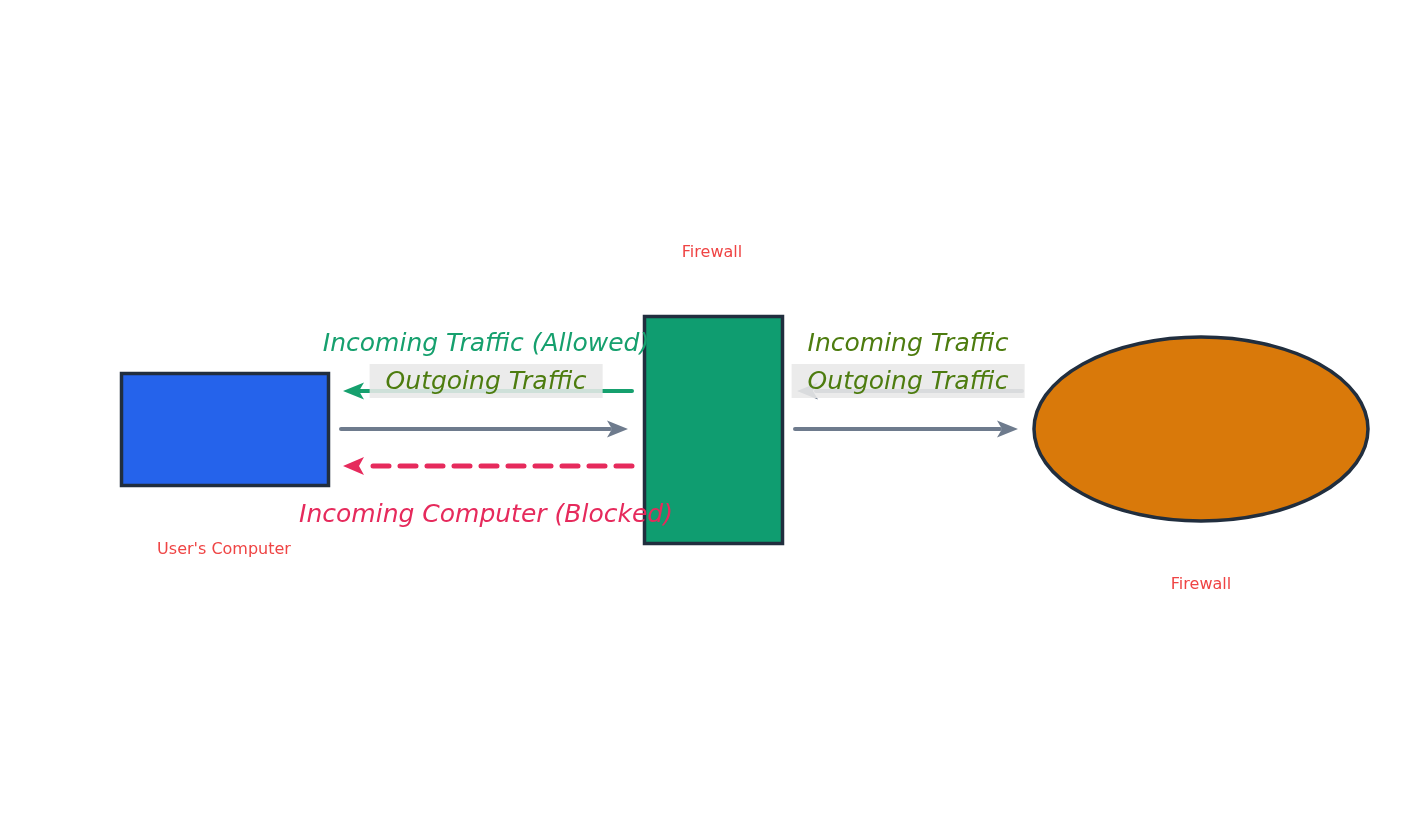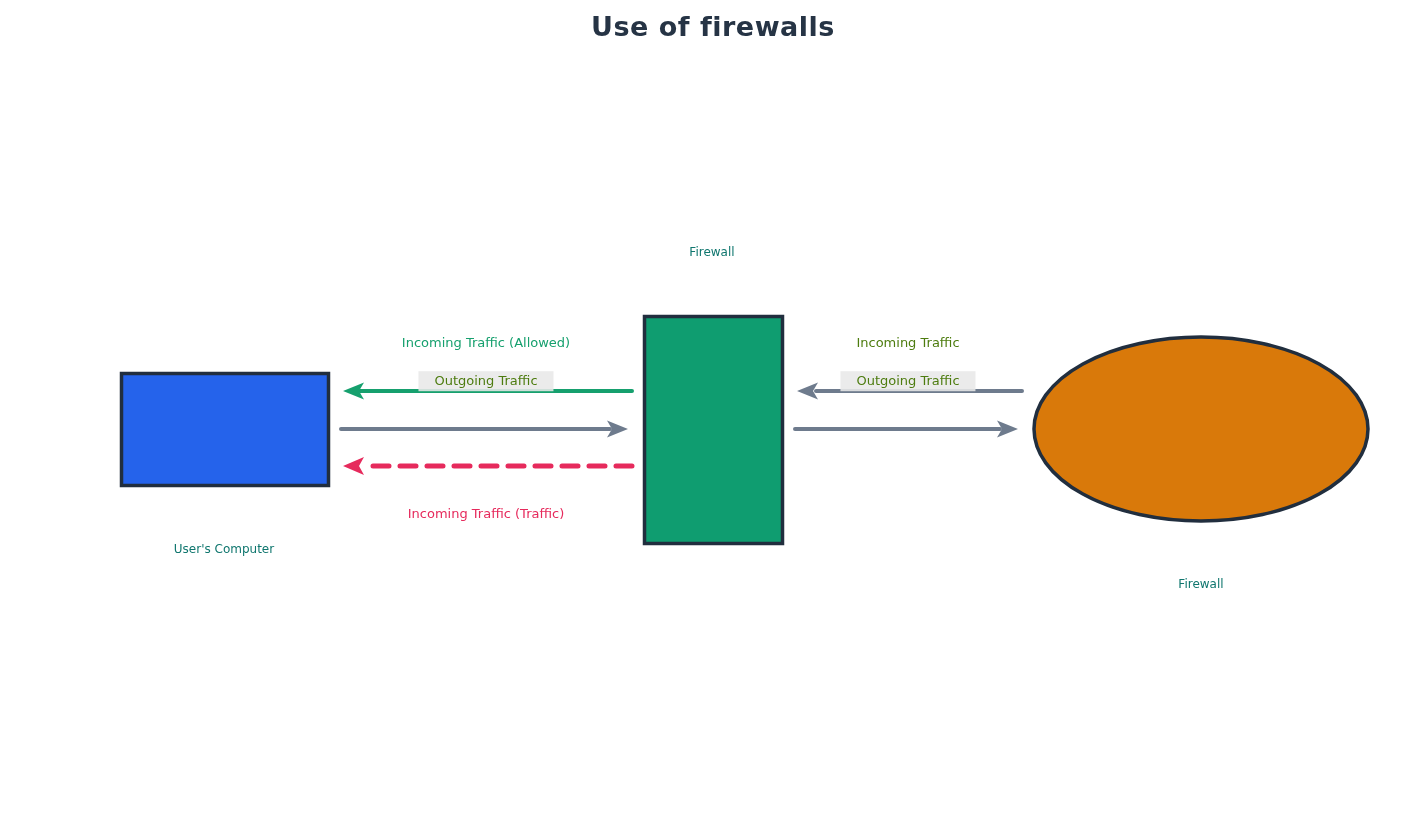--- a/index.html
+++ b/index.html
@@ -26,25 +26,26 @@
     white-space: nowrap;
     line-height: 1.2;
   }
   .title {
     font-size: 27px;
     font-weight: bold;
     color: #263445;
     letter-spacing: 0.5px;
   }
   .node-label {
-    font-size: 12px;
-    color: #0f766e;
+    font-size: 16px;
+    color: #ef4444;
   }
   .edge-label {
-    font-size: 13px;
+    font-size: 25px;
+    font-style: italic;
   }
   .edge-label.gray { color: #4d7c0f; }
   .edge-label.green { color: #16a06e; }
   .edge-label.red { color: #e62a5c; }
   .edge-label.bg {
     background: rgba(232, 232, 232, 0.88);
     padding: 2px 16px;
   }
 </style>
 </head>
@@ -69,31 +70,30 @@
     <line x1="632" y1="466" x2="362" y2="466" stroke="#e62a5c" stroke-width="5" stroke-linecap="round" stroke-dasharray="16 11"></line>
     <polygon points="343,466 364,457 359,466 364,475" fill="#e62a5c"></polygon>
 
     <line x1="1022" y1="391" x2="816" y2="391" stroke="#6e7b8d" stroke-width="4" stroke-linecap="round"></line>
     <polygon points="797,391 818,382.5 813,391 818,399.5" fill="#6e7b8d"></polygon>
 
     <line x1="795" y1="429" x2="1000" y2="429" stroke="#6e7b8d" stroke-width="4" stroke-linecap="round"></line>
     <polygon points="1018,429 997,420.5 1002,429 997,437.5" fill="#6e7b8d"></polygon>
   </svg>
 
-  <div class="lbl title" style="left:713px; top:27px;">Use of firewalls</div>
 
   <div class="lbl node-label" style="left:224px; top:549px;text-align:center;">User's Computer</div>
 
   <div class="lbl node-label" style="left:712px; top:252px;">Firewall</div>
 
   <div class="lbl node-label" style="left:1201px; top:584px;">Firewall</div>
 
   <div class="lbl edge-label green" style="left:486px; top:343px;">Incoming Traffic (Allowed)</div>
 
   <div class="lbl edge-label gray bg" style="left:486px; top:381px;">Outgoing Traffic</div>
 
-  <div class="lbl edge-label red" style="left:486px; top:514px;">Incoming Traffic (Traffic)</div>
+  <div class="lbl edge-label red" style="left:486px; top:514px;">Incoming Computer (Blocked)</div>
 
   <div class="lbl edge-label gray" style="left:908px; top:343px;">Incoming Traffic</div>
 
   <div class="lbl edge-label gray bg" style="left:908px; top:381px;">Outgoing Traffic</div>
 
 </div>
 
 </body></html>

